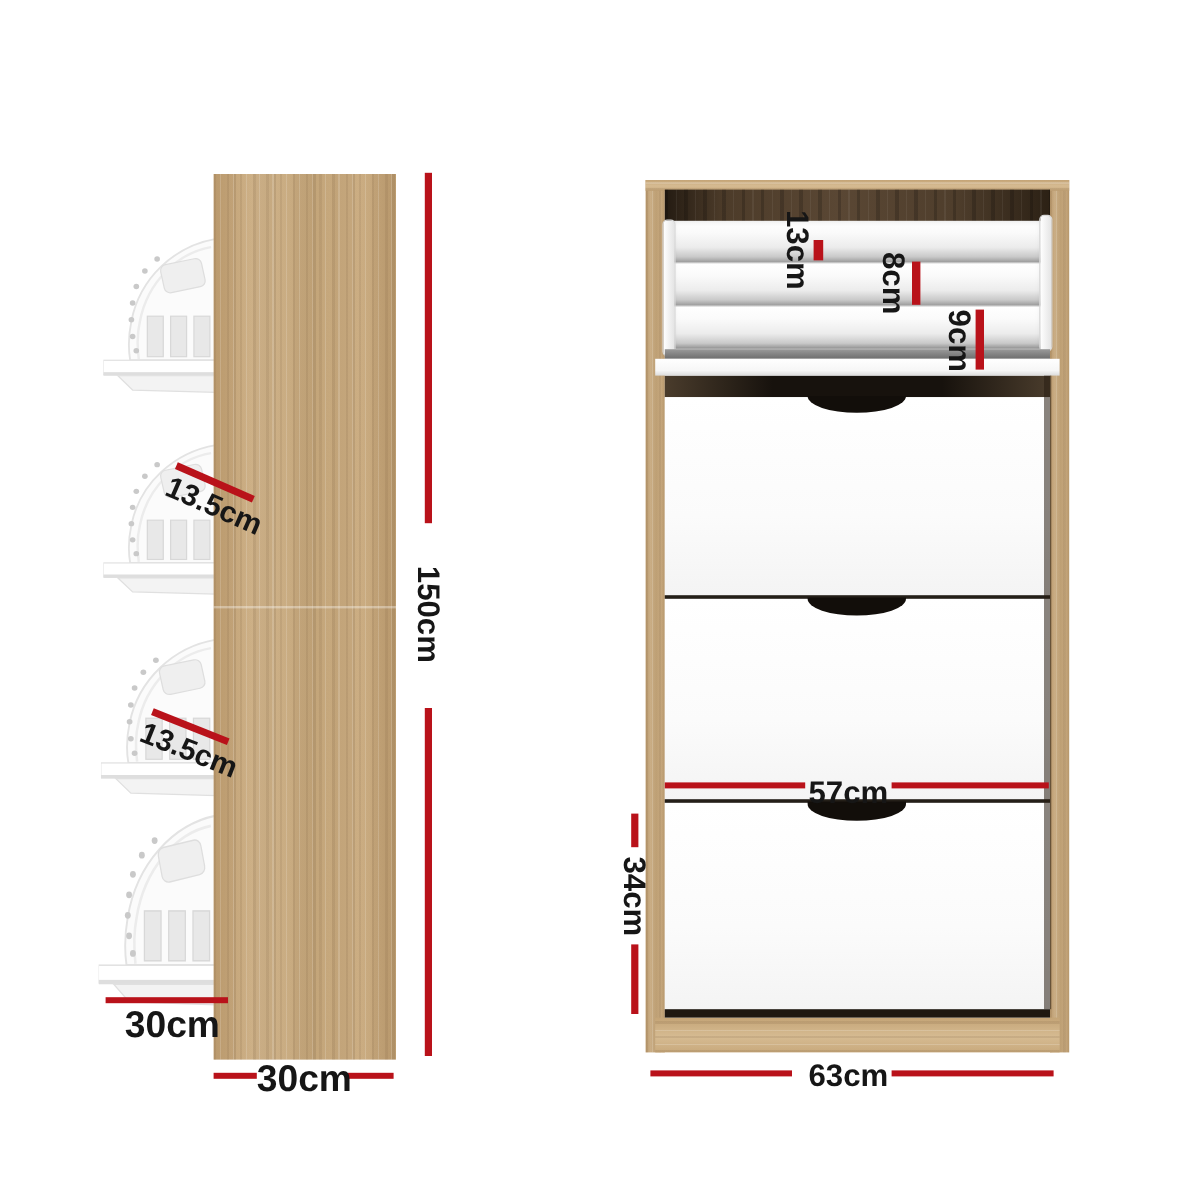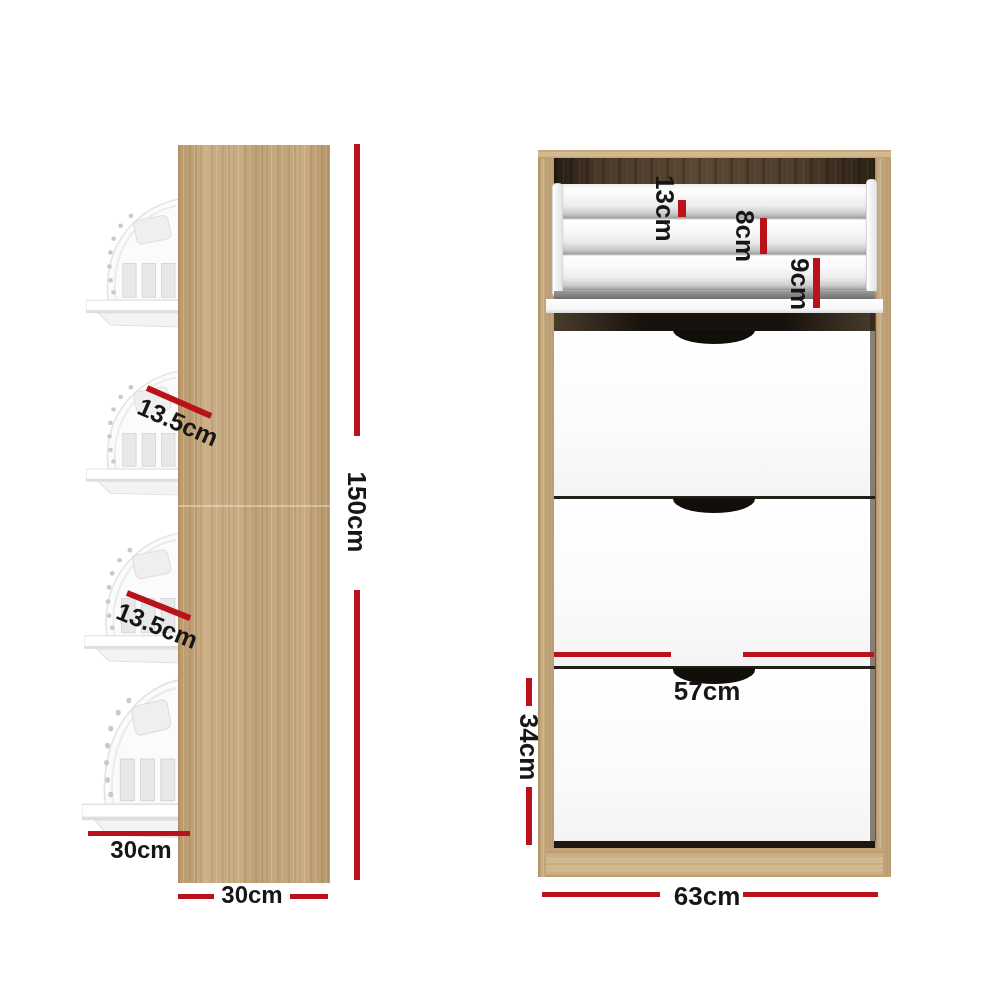--- a/index.html
+++ b/index.html
@@ -24,21 +24,21 @@
   .wood-dark{
     background:
       repeating-linear-gradient(90deg, rgba(0,0,0,.18) 0 3px, rgba(255,255,255,0) 3px 9px,
         rgba(255,255,255,.06) 9px 10px, rgba(255,255,255,0) 10px 16px),
       linear-gradient(90deg,#241b12,#4c3b29 15%,#5a4734 45%,#4f3e2c 75%,#2c2115);
   }
   
   .dim{position:absolute;background:#b9121a;z-index:6;}
   .dim-label{position:absolute;color:#161616;font-weight:600;text-align:center;
              white-space:nowrap;z-index:7;line-height:1;}
-  .f26{font-size:26px;} .f28{font-size:24px;} .f25{font-size:25px;}
+  .f26{font-size:26px;} .f28{font-size:31px;} .f25{font-size:25px;}
   .vtext{transform:rotate(90deg);}
   
   .drawer{position:absolute;background:linear-gradient(180deg,#ffffff,#fbfbfb 60%,#f4f4f4);z-index:2;}
   .seam{position:absolute;background:#241f18;z-index:3;}
   .notch{position:absolute;background:#120e0a;border-radius:0 0 44px 44px / 0 0 15px 15px;z-index:4;}
   .rack{position:absolute;z-index:1;}
   .shelfboard{position:absolute;background:linear-gradient(180deg,#ffffff,#f6f6f6 70%,#dcdcdc);z-index:3;}
   .tray{
     position:absolute;z-index:2;
     background:repeating-linear-gradient(180deg,#ffffff 0px,#fafafa 10px,#ececec 22px,
@@ -151,21 +151,21 @@
     <div class="dim-label f26 vtext" style="left:633px;top:194px;width:64px;height:26px;">13cm</div>
     <div class="dim" style="left:678px;top:200px;width:8px;height:17px;"></div>
 
     <div class="dim-label f26 vtext" style="left:717px;top:223px;width:56px;height:26px;">8cm</div>
     <div class="dim" style="left:760px;top:218px;width:7px;height:36px;"></div>
 
     <div class="dim-label f26 vtext" style="left:772px;top:271px;width:56px;height:26px;">9cm</div>
     <div class="dim" style="left:813px;top:258px;width:7px;height:50px;"></div>
 
     <div class="dim" style="left:554px;top:652px;width:117px;height:5px;"></div>
-    <div class="dim-label f26" style="left:672px;top:678px;width:70px;">57cm</div>
+    <div class="dim-label f26" style="left:672px;top:647px;width:70px;">57cm</div>
     <div class="dim" style="left:743px;top:652px;width:131px;height:5px;"></div>
 
     <div class="dim" style="left:526px;top:678px;width:6px;height:28px;"></div>
     <div class="dim-label f26 vtext" style="left:487px;top:734px;width:84px;height:26px;">34cm</div>
     <div class="dim" style="left:526px;top:787px;width:6px;height:58px;"></div>
 
     <div class="dim" style="left:542px;top:892px;width:118px;height:5px;"></div>
     <div class="dim-label f26" style="left:672px;top:883px;width:70px;">63cm</div>
     <div class="dim" style="left:743px;top:892px;width:135px;height:5px;"></div>
   </div>

